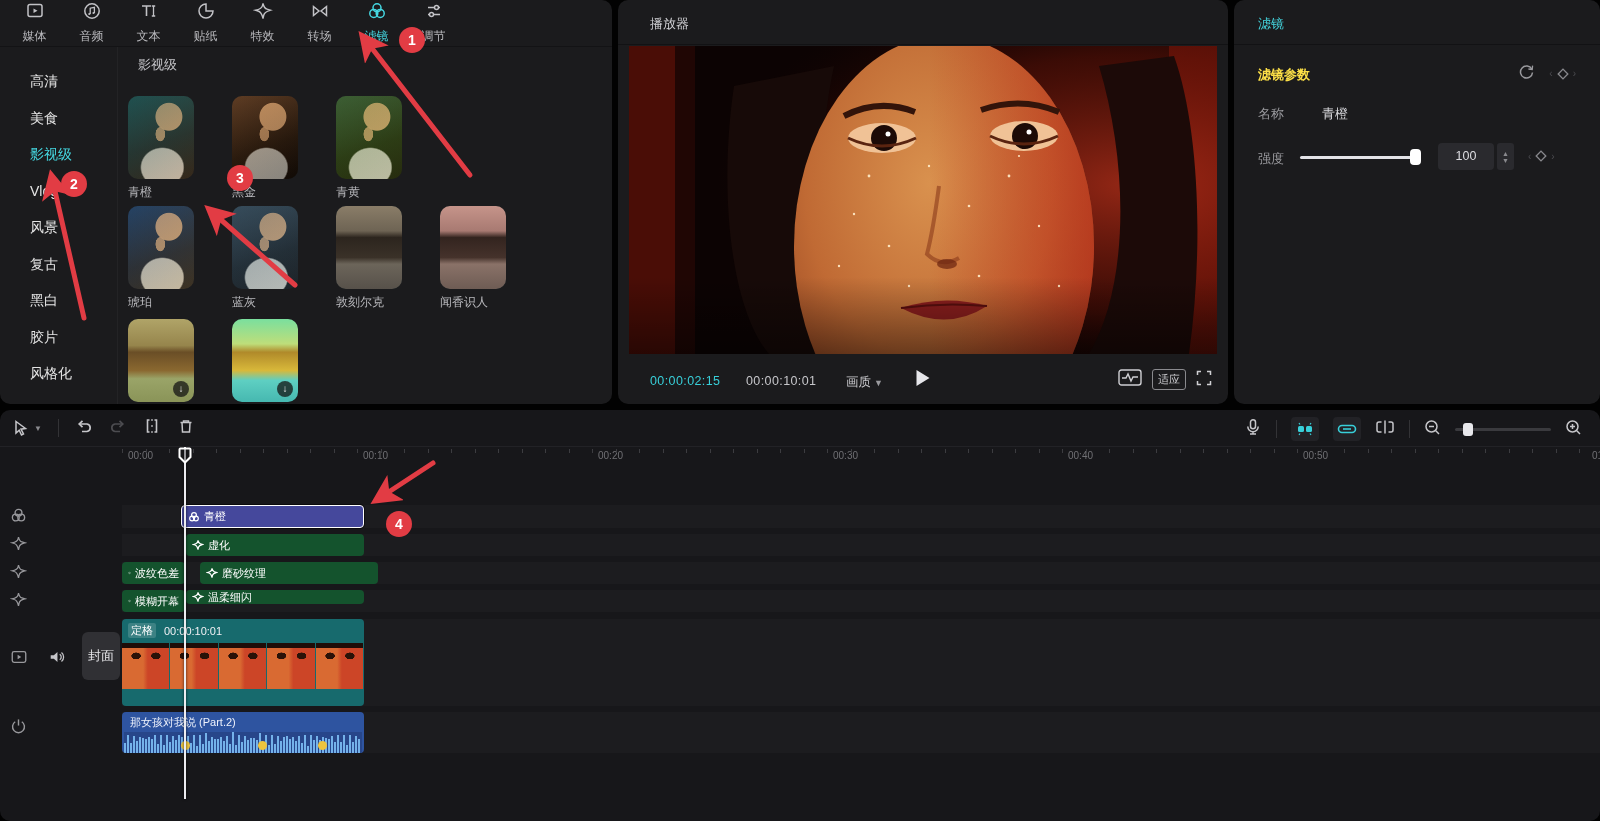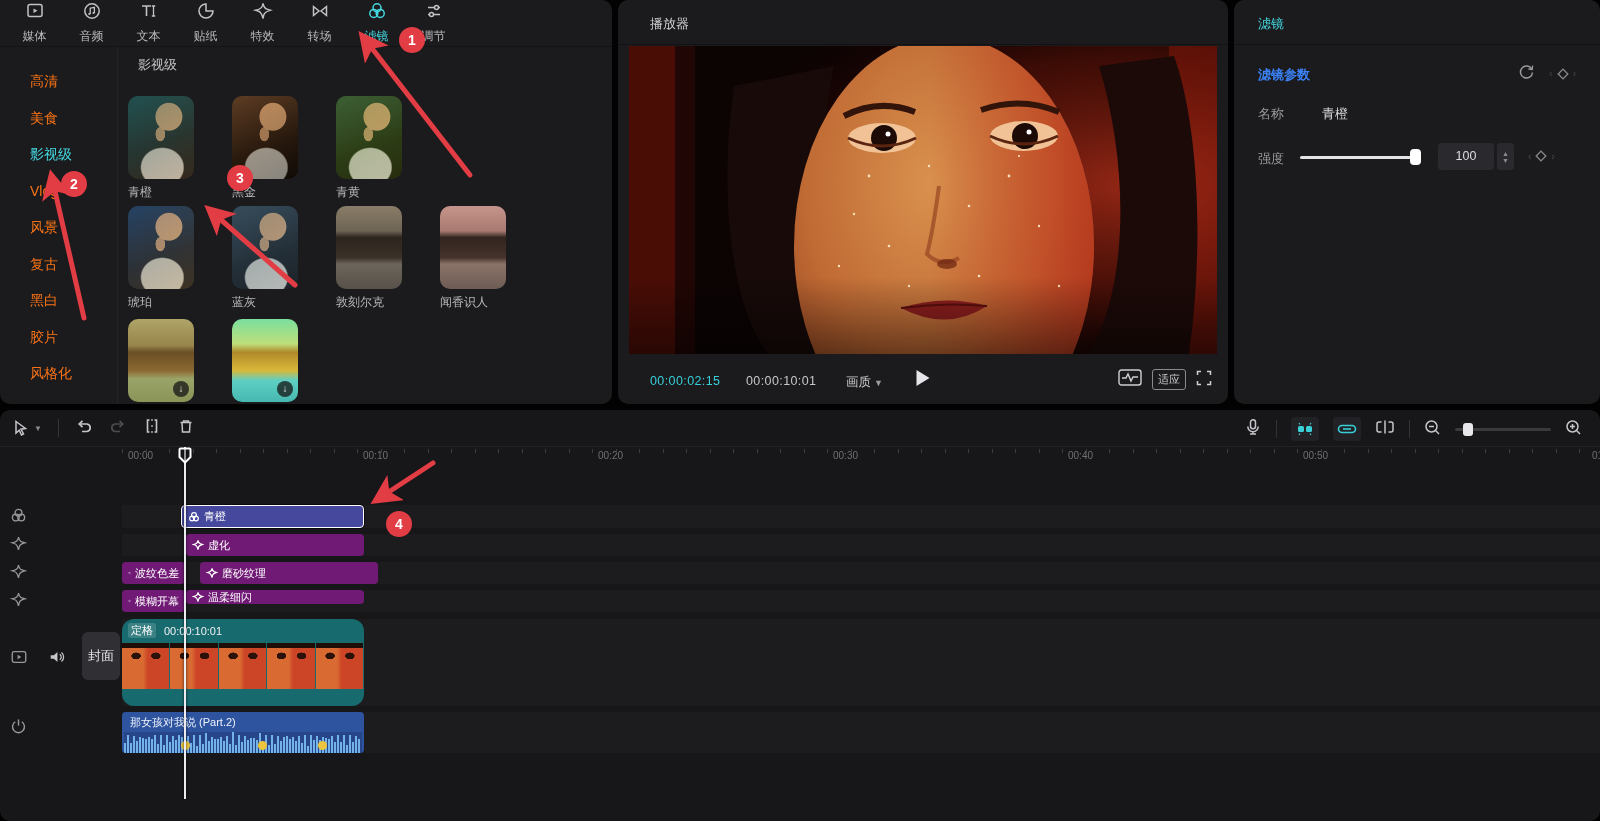--- a/index.html
+++ b/index.html
@@ -17,21 +17,21 @@
   .top-tabs { position:absolute; left:6px; top:0; height:46px; display:flex; }
   .tab { width:57px; display:flex; flex-direction:column; align-items:center; justify-content:center; gap:3px; cursor:pointer; }
   .tab .lbl { font-size:12px; color:#b9b9bd; white-space:nowrap; }
   .tab svg { stroke:#c2c2c6; }
   .tab.active .lbl { color:#45d8e2; }
   .tab.active svg { stroke:#45d8e2; }
   .tab-row-divider { position:absolute; left:0; top:46px; width:612px; height:1px; background:#131315; }
 
   
   .sidebar { position:absolute; left:0; top:47px; width:118px; bottom:0; padding:26px 0 0 30px; display:flex; flex-direction:column; gap:15.5px; border-right:1px solid rgba(255,255,255,.04); }
-  .side-item { font-size:14px; color:#f97316; height:21px; cursor:pointer; white-space:nowrap; }
+  .side-item { font-size:14px; color:#e5e5e5; height:21px; cursor:pointer; white-space:nowrap; }
   .side-item.active { color:#45d8e2; }
 
   
   .filter-content { position:absolute; left:118px; top:47px; right:0; bottom:0; overflow:hidden; }
   .section-title { position:absolute; left:20px; top:9px; font-size:13px; color:#c6c6ca; }
   .filter-card { position:absolute; width:66px; cursor:pointer; }
   .thumb { width:66px; height:83px; border-radius:10px; position:relative; overflow:hidden; background:#1e2a2c; }
   .fname { margin-top:5px; font-size:12px; color:#b9b9bd; white-space:nowrap; }
   .portrait::before { content:''; position:absolute; inset:0;
     background:
@@ -68,21 +68,21 @@
   .time-total { position:absolute; left:128px; top:18px; font-size:12.5px; color:#c6c6ca; letter-spacing:.4px; }
   .quality { position:absolute; left:228px; top:18px; font-size:12.5px; color:#c6c6ca; cursor:pointer; }
   .quality .caret { font-size:9px; color:#9a9a9e; margin-left:3px; }
   .play-btn { position:absolute; left:50%; top:14px; transform:translateX(-50%); width:0; height:0; border-left:13px solid #e6e6ea; border-top:8px solid transparent; border-bottom:8px solid transparent; cursor:pointer; }
   .pc-right { position:absolute; right:16px; top:13px; display:flex; align-items:center; gap:10px; }
   .fit-btn { font-size:11px; color:#cfcfd3; border:1px solid #8a8a8e; border-radius:3px; padding:2px 5px; cursor:pointer; }
 
   
   .insp-tab { position:absolute; left:24px; top:15px; font-size:13px; color:#45d8e2; }
   .insp-divider { position:absolute; left:0; top:44px; width:100%; height:1px; background:#121214; }
-  .insp-section { position:absolute; left:24px; top:66px; font-size:13px; color:#3b82f6; font-weight:bold; }
+  .insp-section { position:absolute; left:24px; top:66px; font-size:13px; color:#fde047; font-weight:bold; }
   .insp-icons { position:absolute; right:24px; top:63px; display:flex; align-items:center; gap:14px; }
   .kf-group { display:flex; align-items:center; gap:4px; color:#4c4c50; font-size:10px; }
   .row-label { position:absolute; font-size:13px; color:#9a9a9e; }
   .row-value { position:absolute; font-size:13px; color:#dcdce0; }
   .slider-track { position:absolute; left:1300px; top:156px; width:118px; height:3px; border-radius:2px; background:#e4e4e8; }
   .slider-handle { position:absolute; left:1410px; top:149px; width:11px; height:16px; border-radius:4px; background:#fff; cursor:pointer; }
   .num-box { position:absolute; left:1438px; top:143px; width:56px; height:27px; background:#2a2a2e; border-radius:4px; color:#dcdce0; font-size:12.5px; text-align:center; line-height:27px; }
   .stepper { position:absolute; left:1497px; top:143px; width:17px; height:27px; background:#2a2a2e; border-radius:3px; display:flex; flex-direction:column; align-items:center; justify-content:center; color:#8a8a8e; font-size:7px; line-height:7px; cursor:pointer; }
   .kf2 { position:absolute; left:1528px; top:150px; }
 
@@ -103,24 +103,24 @@
 
   .playhead-line { position:absolute; left:184px; top:37px; width:2px; height:352px; background:#ececf0; box-shadow:0 0 3px rgba(0,0,0,.8); z-index:30; }
   .playhead-head { position:absolute; left:178px; top:37px; z-index:31; }
 
   .track-icons { position:absolute; left:0; top:0; }
   .tk { position:absolute; left:10px; }
   .cover-btn { position:absolute; left:82px; top:222px; width:38px; height:48px; background:#303034; border-radius:6px; color:#e6e6ea; font-size:13px; display:flex; align-items:center; justify-content:center; cursor:pointer; }
 
   .clip { position:absolute; border-radius:4px; display:flex; align-items:center; gap:4px; padding:0 6px; overflow:hidden; cursor:pointer; }
   .clip .ctxt { font-size:11px; color:#fff; white-space:nowrap; }
-  .clip-effect { background:#701a75; }
+  .clip-effect { background:#14532d; }
   .clip-filter-sel { background:#45489c; border:1.5px solid #fff; box-shadow:0 0 0 1px rgba(0,0,0,.5); }
 
-  .video-clip { position:absolute; left:122px; top:209px; width:242px; height:87px; background:#176a6d; border-radius:12px; overflow:hidden; cursor:pointer; }
+  .video-clip { position:absolute; left:122px; top:209px; width:242px; height:87px; background:#176a6d; border-radius:4px; overflow:hidden; cursor:pointer; }
   .vc-head { position:absolute; left:6px; top:4px; display:flex; gap:8px; align-items:center; }
   .vc-chip { font-size:11px; color:#fff; background:rgba(255,255,255,.16); border-radius:2px; padding:0 3px; }
   .vc-time { font-size:11px; color:#f0f0f4; }
   .film-strip { position:absolute; left:0; top:24px; width:100%; height:46px; display:flex; }
   .film-thumb { flex:1; margin-right:1px; background:
       radial-gradient(7px 5px at 30% 28%, #2a1208 65%, transparent 70%),
       radial-gradient(7px 5px at 72% 28%, #2a1208 65%, transparent 70%),
       linear-gradient(180deg,#1f0d08 0 10%, transparent 11%),
       linear-gradient(90deg,#d96a32 0 45%, #cc4527 55% 100%); }
   .audio-clip { position:absolute; left:122px; top:302px; width:242px; height:41px; background:#2e54a0; border-radius:4px; overflow:hidden; cursor:pointer; }

